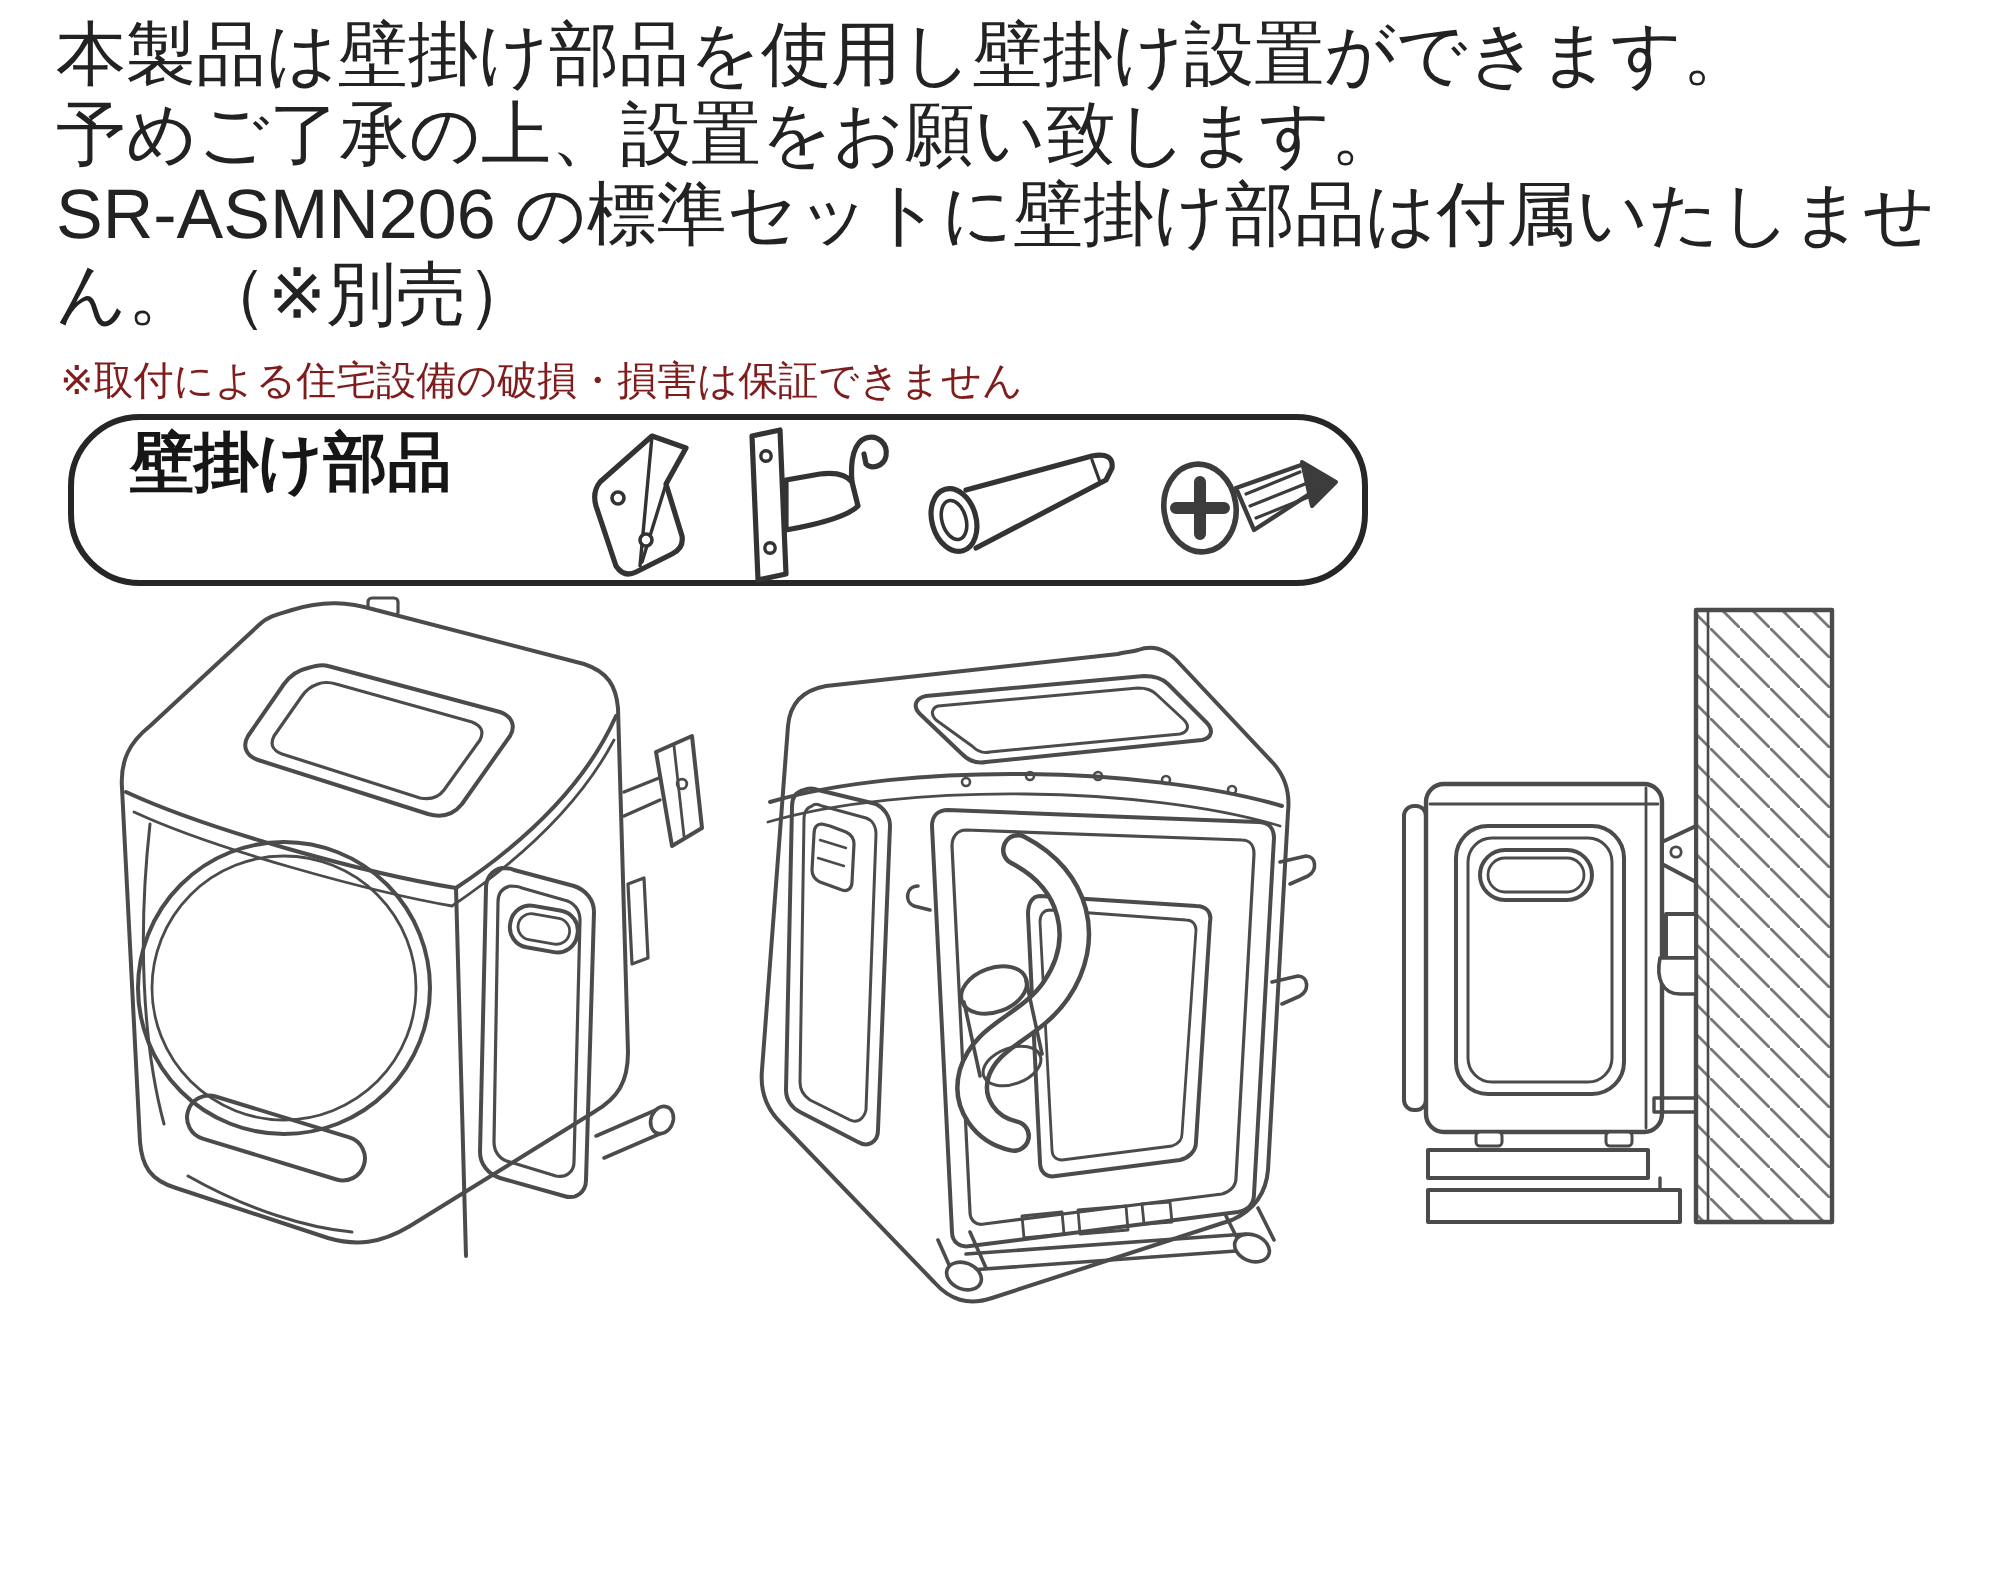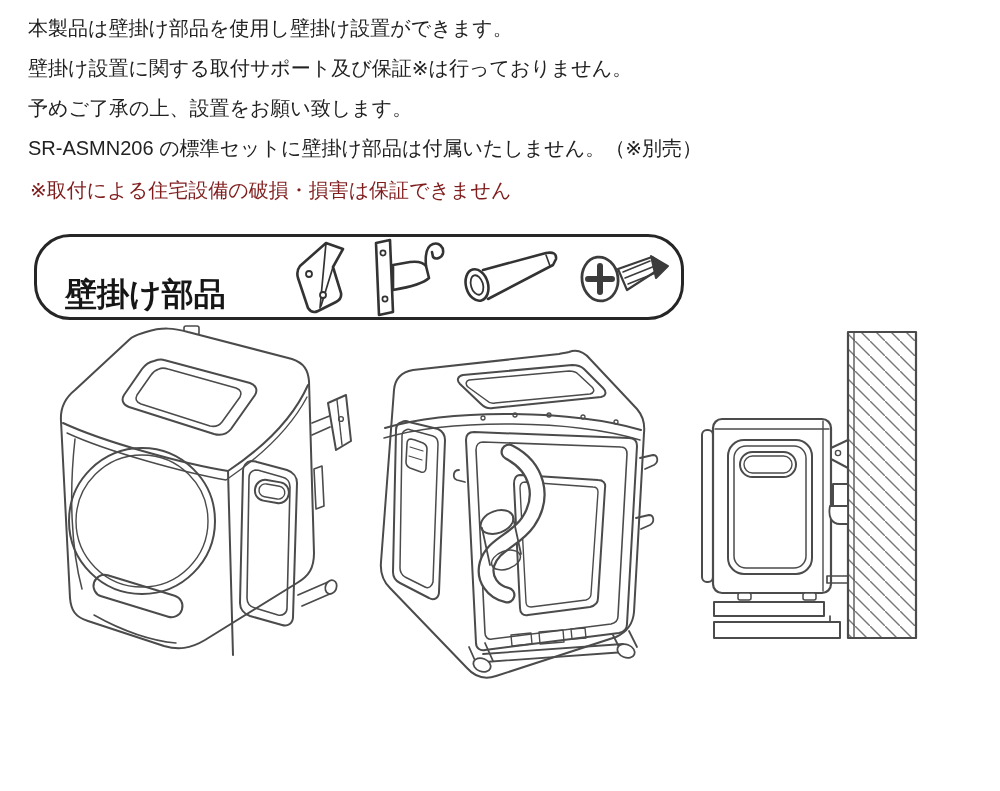--- a/index.html
+++ b/index.html
@@ -6,45 +6,44 @@
   body{
     width:1000px;height:791px;overflow:hidden;background:#ffffff;
     font-family:"Liberation Sans","DejaVu Sans",sans-serif;
     color:#1c1c1c;-webkit-font-smoothing:antialiased;
   }
   .page{padding:8px 14px 0 28px;position:relative;}
   .title{
     font-size:49px;font-weight:bold;letter-spacing:1px;
     margin:0 0 10px 0;color:#161616;
   }
-  .intro p{margin:0;font-size:20px;line-height:40px;color:#222;}
+  .intro p{margin:0;font-size:35px;line-height:40px;color:#222;}
   .note{margin:9px 0 0 2px;font-size:20px;color:#7f1d1d;}
   .parts-box{
-    margin:30px 0 0 6px;width:650px;height:86px;
+    margin:3px 0 0 6px;width:650px;height:86px;
     border:3.5px solid #262626;border-radius:36px;
-    display:flex;align-items:flex-end;box-sizing:border-box;
+    display:flex;align-items:flex-start;box-sizing:border-box;
   }
   .parts-label{font-size:32px;font-weight:bold;padding-left:28px;color:#161616;}
   .parts-icons{display:flex;align-items:center;gap:16px;margin-left:62px;}
   .parts-icons svg{display:block;}
   .figures{position:relative;width:986px;height:362px;margin-top:3px;}
   .fig{position:absolute;}
   .fig-front{left:14px;top:0;}
   .fig-rear{left:345px;top:9px;}
   .fig-wall{left:662px;top:3px;}
 </style>
 </head>
 <body>
 
 <div class="page">
 
 
   <div class="intro">
     <p>本製品は壁掛け部品を使用し壁掛け設置ができます。</p>
-    <p>壁掛け設置に関する取付サポート及び保証※は行っておりません。</p>
     <p>予めご了承の上、設置をお願い致します。</p>
     <p>SR-ASMN206 の標準セットに壁掛け部品は付属いたしません。（※別売）</p>
   </div>
 
   <p class="note">※取付による住宅設備の破損・損害は保証できません</p>
 
   <div class="parts-box">
     <span class="parts-label">壁掛け部品</span>
     <div class="parts-icons">
 

